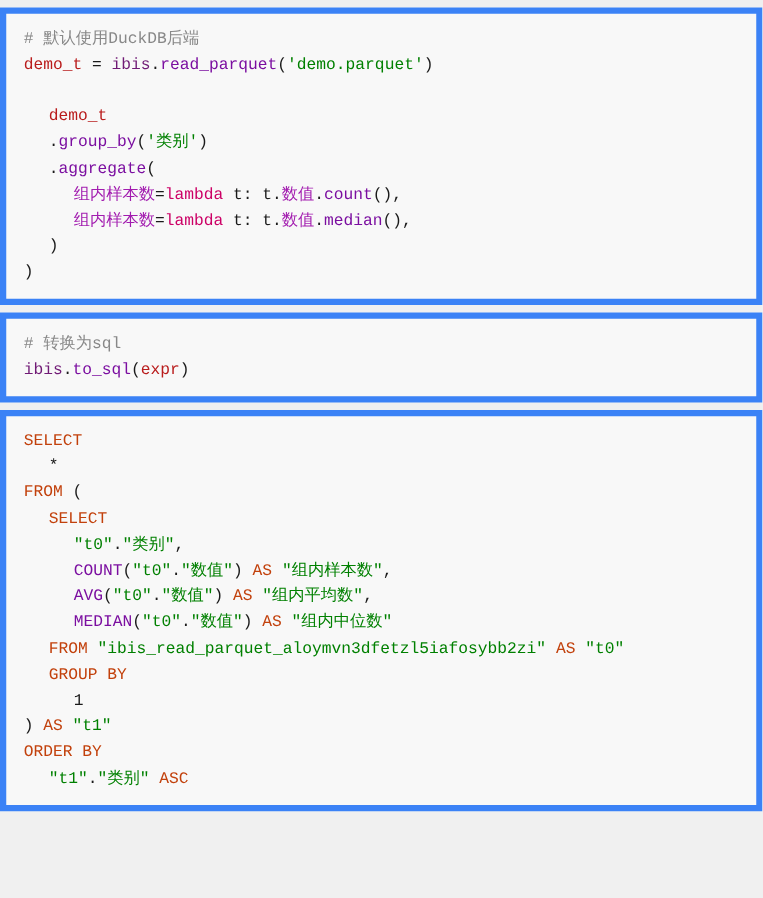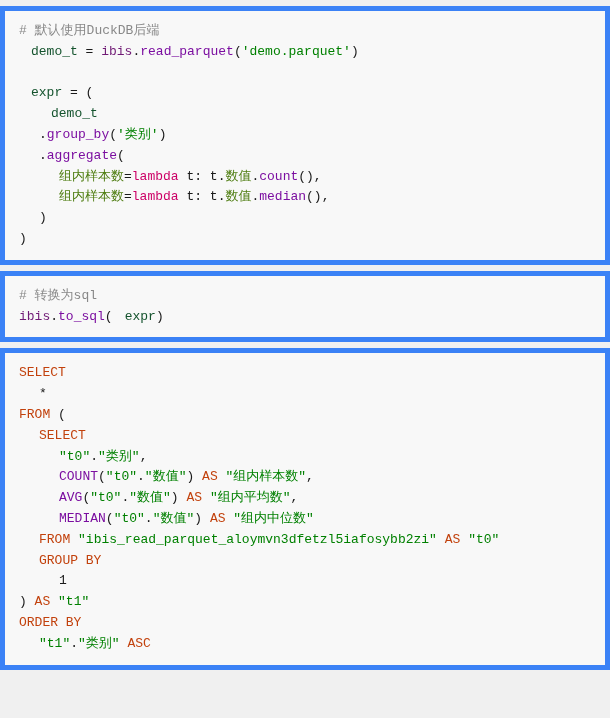--- a/index.html
+++ b/index.html
@@ -15,42 +15,41 @@
       padding: 10px 14px;
       line-height: 1.6;
     }
     .code-line {
       display: block;
       white-space: pre;
     }
     .comment { color: #888888; }
     .string { color: #008000; }
     .function { color: #7b0ea0; }
-    .variable { color: #14532d; margin-left: 12px; }
+    .variable { color: #b91c1c; }
     .method { color: #701a75; }
     .lambda-kw { color: #cc0066; font-weight: normal; }
-    .chinese { color: #4d7c0f; }
+    .chinese { color: #a21caf; }
     .sql-keyword { color: #c2410c; font-weight: normal; }
     .sql-string { color: #008000; }
     .sql-alias { color: #008000; }
     .sql-func { color: #7b0ea0; }
     .plain { color: #1a1a1a; }
     .indent1 { padding-left: 20px; }
     .indent2 { padding-left: 40px; }
   </style>
 </head>
 <body>
 
 <div>
 
   <div class="code-block">
     <span class="code-line comment"># 默认使用DuckDB后端</span>
     <span class="code-line"><span class="variable">demo_t</span><span class="plain"> = </span><span class="method">ibis</span><span class="plain">.</span><span class="function">read_parquet</span><span class="plain">(</span><span class="string">'demo.parquet'</span><span class="plain">)</span></span>
     <span class="code-line">&nbsp;</span>
-    <span class="code-line"><span class="variable">expr</span><span class="plain"> = (</span></span>
     <span class="code-line indent1"><span class="variable">demo_t</span></span>
     <span class="code-line indent1"><span class="plain">.</span><span class="function">group_by</span><span class="plain">(</span><span class="string">'类别'</span><span class="plain">)</span></span>
     <span class="code-line indent1"><span class="plain">.</span><span class="function">aggregate</span><span class="plain">(</span></span>
     <span class="code-line indent2"><span class="chinese">组内样本数</span><span class="plain">=</span><span class="lambda-kw">lambda</span><span class="plain"> t: t.</span><span class="chinese">数值</span><span class="plain">.</span><span class="function">count</span><span class="plain">(),</span></span>
     <span class="code-line indent2"><span class="chinese">组内样本数</span><span class="plain">=</span><span class="lambda-kw">lambda</span><span class="plain"> t: t.</span><span class="chinese">数值</span><span class="plain">.</span><span class="function">median</span><span class="plain">(),</span></span>
     <span class="code-line indent1"><span class="plain">)</span></span>
     <span class="code-line"><span class="plain">)</span></span>
   </div>
 
   <div class="code-block">

